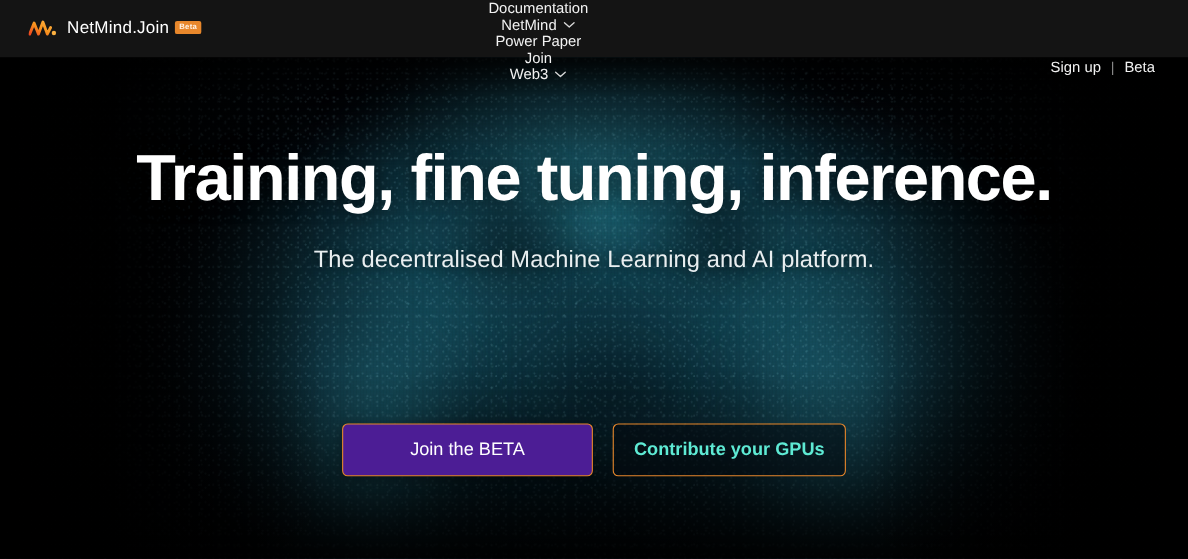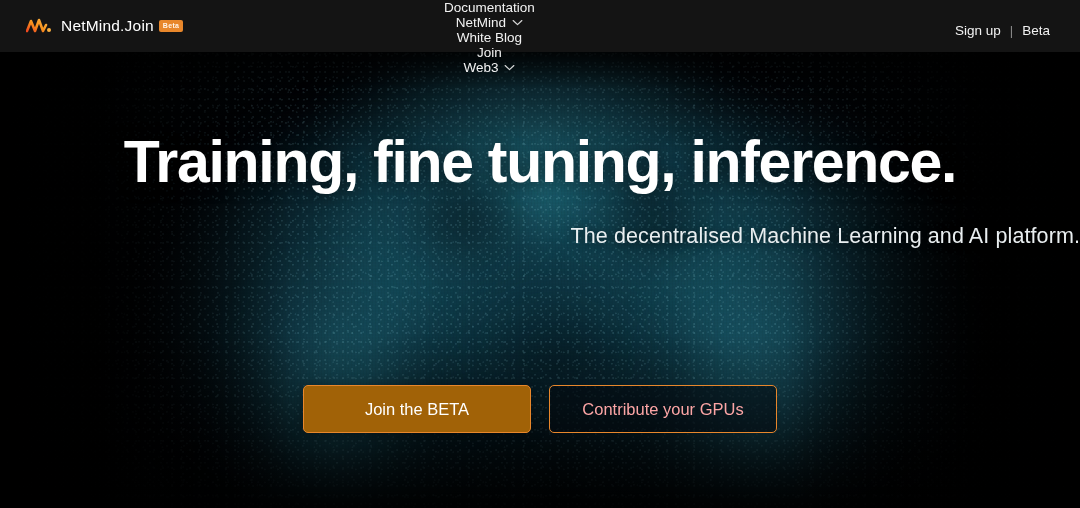--- a/index.html
+++ b/index.html
@@ -43,22 +43,22 @@
     color:#f2f2f2; font-size:13.5px; white-space:nowrap;
     display:flex; align-items:center; gap:6px; cursor:pointer;
   }
   .sp-doc-plat { width:85px; }
   .sp-plat-wp  { width:84px; }
   .sp-wp-blog  { width:53px; }
   .sp-blog-web3{ width:54px; }
   .chev { width:11px; height:7px; display:block; opacity:.92; }
 
   .nav-right {
-    position:absolute; right:30px; top:4px; height:52px;
-    display:flex; align-items:center; gap:9px;
+    position:absolute; right:30px; top:16px; height:52px;
+    display:flex; align-items:flex-end; gap:9px;
   }
   .nav-auth { color:#f2f2f2; font-size:13.5px; cursor:pointer; white-space:nowrap; }
   .nav-divider { color:#8a8a8a; font-size:13px; }
 
   
   .hero {
     position:absolute; top:52px; left:0;
     width:1080px; height:456px;
     overflow:hidden;
     background:#000205;
@@ -126,39 +126,39 @@
     position:absolute; left:0; right:0; top:80px;
     color:#ffffff;
     font-size:59px; line-height:1.05;
     font-weight:bold; letter-spacing:-1.3px;
     text-shadow:0 2px 18px rgba(0,0,0,.55);
   }
   .subhead {
     position:absolute; left:0; right:0; top:172px;
     color:#e9eef0; font-size:21.5px; letter-spacing:.1px;
     text-shadow:0 1px 10px rgba(0,0,0,.6);
-    text-align:right;
   }
 
   .cta-row {
     position:absolute; left:0; right:0; top:333px;
     display:flex; justify-content:center; align-items:center; gap:18px;
   }
   .btn {
     height:48px; display:flex; align-items:center; justify-content:center;
     font-size:16.5px; border-radius:5px; cursor:pointer; white-space:nowrap;
   }
   .btn-primary {
-    width:228px; background:#a16207; color:#ffffff;
+    width:228px; background:#4c1d95; color:#ffffff;
     border:1px solid #e8872b;
     box-shadow:0 2px 14px rgba(0,0,0,.35);
   }
   .btn-outline {
-    width:228px; background:rgba(3,10,14,.55); color:#fca5a5;
+    width:212px; background:rgba(3,10,14,.55); color:#5eead4;
     border:1.5px solid #e8872b;
+    font-weight:bold;
   }
 </style>
 </head>
 <body>
 
 <div class="page">
 
   <div class="navbar">
 
     <div class="brand">
@@ -185,21 +185,21 @@
 
       <div class="nav-item">
         <span>NetMind</span>
         <svg class="chev" viewBox="0 0 12 8">
           <path d="M1 1.8 L6 6.4 L11 1.8" fill="none" stroke="#e8e8e8" stroke-width="1.4" stroke-linecap="round" stroke-linejoin="round"></path>
         </svg>
       </div>
       <div class="sp-plat-wp"></div>
 
       <div class="nav-item">
-        <span>White Blog</span>
+        <span>Power Paper</span>
       </div>
       <div class="sp-wp-blog"></div>
 
       <div class="nav-item">
         <span>Join</span>
       </div>
       <div class="sp-blog-web3"></div>
 
       <div class="nav-item">
         <span>Web3</span>

